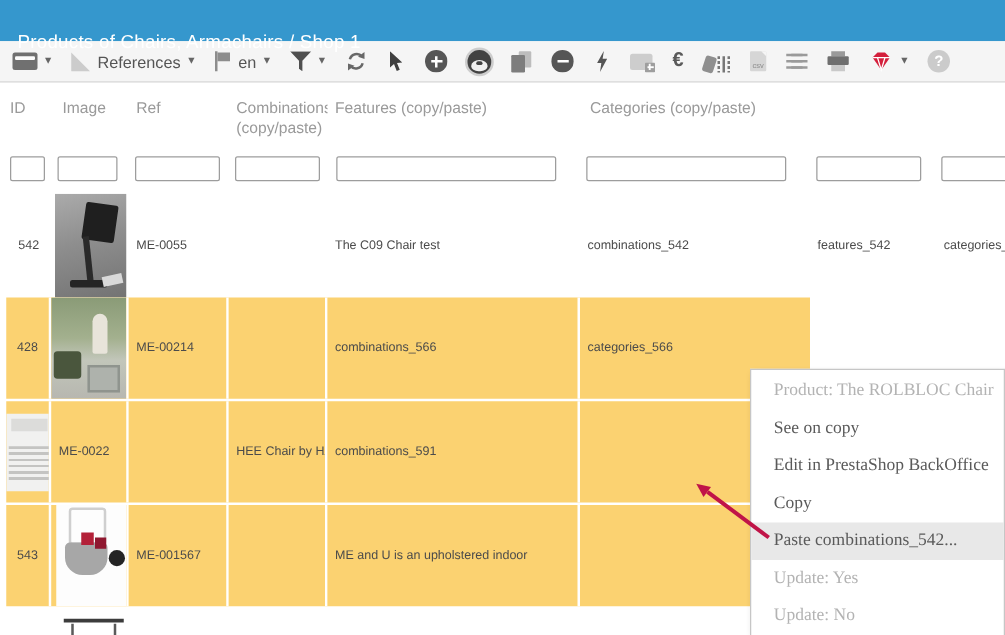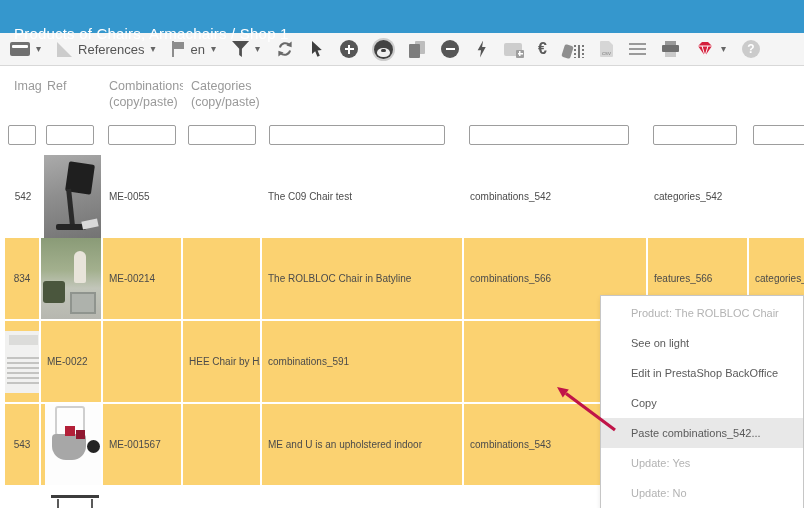--- a/index.html
+++ b/index.html
@@ -127,22 +127,22 @@
   .t-543 .s5{right:1px;top:36px;width:13px;height:13px;background:#242424;border-radius:50%;}
   .t-part{width:56px;height:21px;background:#fff;margin-left:4px;}
   .t-part .s1{top:8px;left:6px;right:2px;height:3px;background:#3c3c3c;}
   .t-part .s2{top:12px;left:12px;width:2px;height:9px;background:#5a5a5a;}
   .t-part .s3{top:12px;right:8px;width:2px;height:9px;background:#5a5a5a;}
 
   
   .context-menu{position:absolute;left:600px;top:295px;width:204px;height:214px;background:#fff;
      border:1px solid #c6c6c6;box-shadow:2px 3px 6px rgba(0,0,0,.18);z-index:5;padding-top:2px;
      box-sizing:border-box;}
-  .menu-item{height:30px;line-height:30px;padding-left:30px;font-size:11px;color:#5a5a5a;
-     white-space:nowrap;overflow:hidden;}
+  .menu-item{height:30px;line-height:30px;padding-left:18px;font-size:14px;color:#5a5a5a;
+     white-space:nowrap;overflow:hidden;font-family:Liberation Serif, serif;}
   .menu-item.disabled{color:#b3b3b3;}
   .menu-item.highlighted{background:#e8e8e8;}
 
   .arrow-svg{position:absolute;left:543px;top:382px;z-index:6;}
 </style>
 </head>
 <body>
 
 <div class="app">
 
@@ -232,23 +232,25 @@
       </span>
       <span class="caret">▾</span>
     </div>
     <span class="icon help-icon">?</span>
   </div>
 
   <div class="grid">
 
     <div class="grid-cols hdr-row">
       <div class="hdr"></div>
+      <div class="hdr" style="padding-left:3px">ID</div>
       <div class="hdr" style="padding-left:9px">Image</div>
       <div class="hdr">Ref</div>
       <div class="hdr">Combinations (copy/paste)</div>
+      <div class="hdr">Features (copy/paste)</div>
       <div class="hdr" style="padding-left:8px">Categories (copy/paste)</div>
     </div>
 
     <div class="grid-cols filter-row">
       <div class="filter-cell" style="padding-left:0"></div>
       <div class="filter-cell" style="padding-left:3px">
           <input class="fw-id" value="" style="">
         </div>
       <div class="filter-cell">
           <input class="fw-img" value="" style="">
@@ -281,38 +283,37 @@
             <i class="s1"></i>
             <i class="s2"></i>
             <i class="s3"></i>
             <i class="s4"></i>
           </div>
       </div>
       <div class="cell">ME-0055</div>
       <div class="cell"></div>
       <div class="cell">The C09 Chair test</div>
       <div class="cell">combinations_542</div>
+      <div class="cell">features_542</div>
       <div class="cell c-cat">categories_542</div>
     </div>
 
     <div class="grid-cols grid-row hl">
       <div class="cell gutter"></div>
-      <div class="cell c-id">834</div>
+      <div class="cell c-id">428</div>
       <div class="cell c-img">
         <div class="thumb t-566">
             <i class="s1"></i>
             <i class="s2"></i>
             <i class="s3"></i>
           </div>
       </div>
       <div class="cell">ME-00214</div>
       <div class="cell"></div>
-      <div class="cell">The ROLBLOC Chair in Batyline</div>
       <div class="cell">combinations_566</div>
-      <div class="cell">features_566</div>
       <div class="cell c-cat">categories_566</div>
     </div>
 
     <div class="grid-cols grid-row hl">
       <div class="cell gutter"></div>
       <div class="cell c-img">
         <div class="thumb t-591">
             <i class="s1"></i>
             <i class="s2"></i>
           </div>
@@ -333,21 +334,20 @@
             <i class="s4"></i>
             <i class="s1"></i>
             <i class="s2"></i>
             <i class="s3"></i>
             <i class="s5"></i>
           </div>
       </div>
       <div class="cell">ME-001567</div>
       <div class="cell"></div>
       <div class="cell">ME and U is an upholstered indoor</div>
-      <div class="cell">combinations_543</div>
       <div class="cell"></div>
       <div class="cell c-cat"></div>
     </div>
 
     <div class="grid-cols partial-row">
       <div class="cell gutter"></div>
       <div class="cell c-id"></div>
       <div class="cell c-img">
         <div class="thumb t-part">
             <i class="s1"></i>
@@ -359,21 +359,21 @@
       <div class="cell"></div>
       <div class="cell"></div>
       <div class="cell"></div>
       <div class="cell"></div>
       <div class="cell c-cat"></div>
     </div>
   </div>
 
   <div class="context-menu">
     <div class="menu-item disabled">Product: The ROLBLOC Chair</div>
-    <div class="menu-item">See on light</div>
+    <div class="menu-item">See on copy</div>
     <div class="menu-item">Edit in PrestaShop BackOffice</div>
     <div class="menu-item">Copy</div>
     <div class="menu-item highlighted">Paste combinations_542...</div>
     <div class="menu-item disabled">Update: Yes</div>
     <div class="menu-item disabled">Update: No</div>
   </div>
 
   <svg class="arrow-svg" width="90" height="60" viewBox="0 0 90 60">
     <line x1="72" y1="48" x2="23" y2="11.5" stroke="#c01448" stroke-width="3.2"></line>
     <polygon points="14,5 19.8,15.5 25.8,7.5" fill="#c01448"></polygon>

